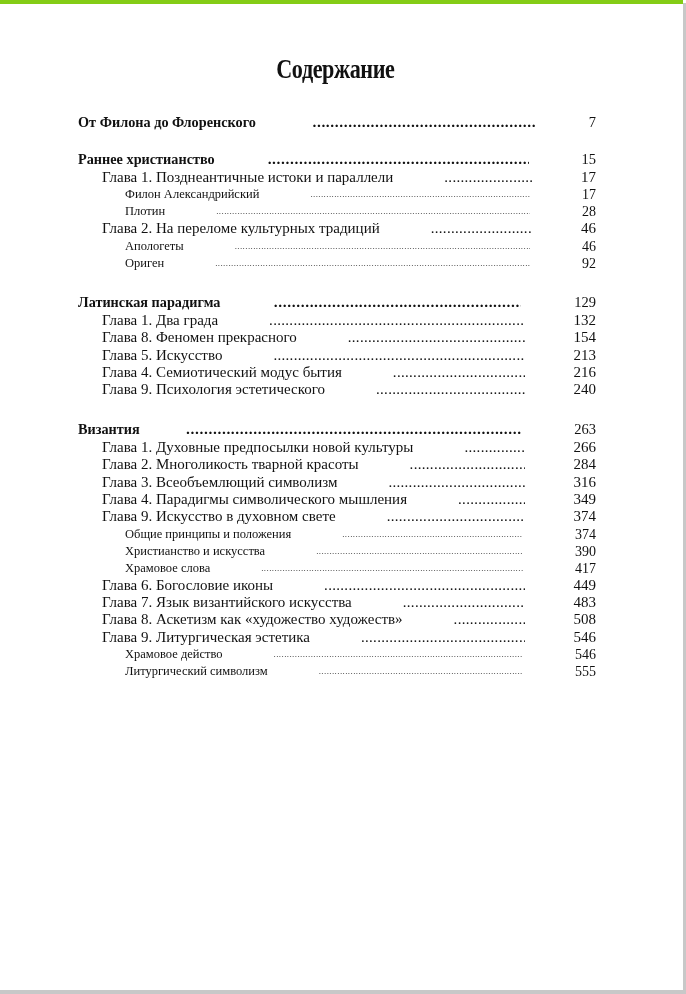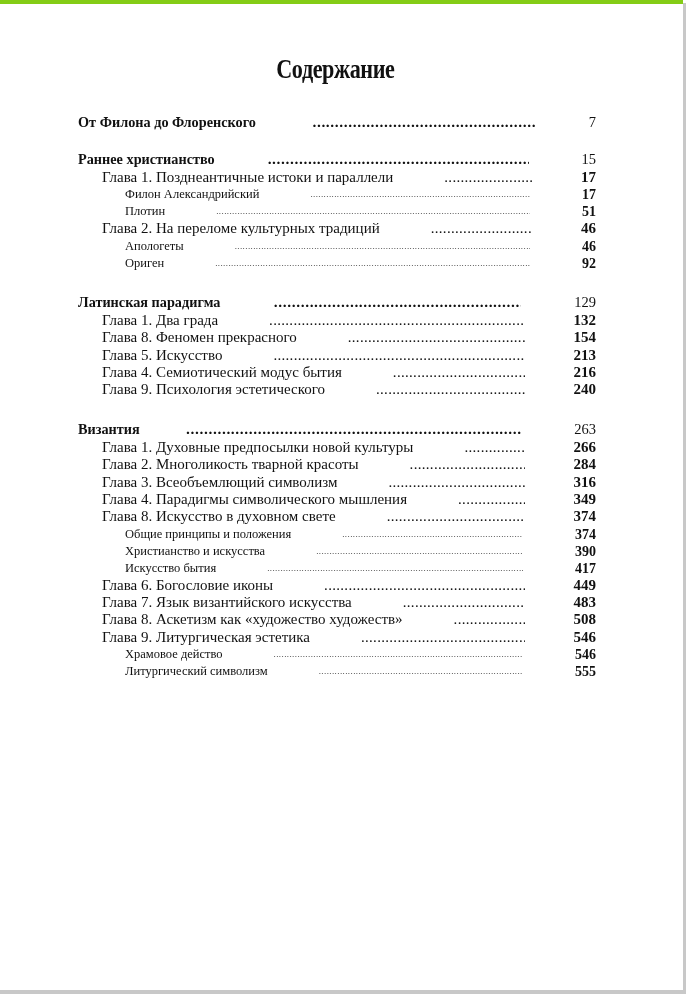--- a/index.html
+++ b/index.html
@@ -79,21 +79,20 @@
       white-space: nowrap;
       letter-spacing: 1px;
     }
     .entry .leader::before {
       content: ". . . . . . . . . . . . . . . . . . . . . . . . . . . . . . . . . . . . . . . . . . . . . . . . . . . . . . . . . . . . . . . . . . . . . . . . . . . . . . . . . . . . . . . . . . . . . . . . . . . . . . . . . . . . . . . . . . . . . . . . . . . . . . . . . . . . . . . . . . . . . . . . . . . . . . . . .";
     }
     .entry .page-num {
       flex: 0 0 auto;
       text-align: right;
       padding-left: 2px;
-      font-weight: bold;
     }
     
     .part {
       font-weight: bold;
       font-size: 15.5px;
       height: 20px;
       line-height: 20px;
     }
     .part .label {
       transform: scaleX(0.92);
@@ -175,21 +174,21 @@
         <span class="page-num">17</span>
       </div>
       <div class="entry sub">
         <span class="label">Филон Александрийский</span>
         <span class="leader"></span>
         <span class="page-num">17</span>
       </div>
       <div class="entry sub">
         <span class="label">Плотин</span>
         <span class="leader"></span>
-        <span class="page-num">51</span>
+        <span class="page-num">28</span>
       </div>
       <div class="entry chapter">
         <span class="label">Глава 2. На переломе культурных традиций</span>
         <span class="leader"></span>
         <span class="page-num">46</span>
       </div>
       <div class="entry sub">
         <span class="label">Апологеты</span>
         <span class="leader"></span>
         <span class="page-num">46</span>
@@ -256,36 +255,36 @@
         <span class="label">Глава 3. Всеобъемлющий символизм</span>
         <span class="leader"></span>
         <span class="page-num">316</span>
       </div>
       <div class="entry chapter">
         <span class="label">Глава 4. Парадигмы символического мышления</span>
         <span class="leader"></span>
         <span class="page-num">349</span>
       </div>
       <div class="entry chapter">
-        <span class="label">Глава 8. Искусство в духовном свете</span>
+        <span class="label">Глава 9. Искусство в духовном свете</span>
         <span class="leader"></span>
         <span class="page-num">374</span>
       </div>
       <div class="entry sub">
         <span class="label">Общие принципы и положения</span>
         <span class="leader"></span>
         <span class="page-num">374</span>
       </div>
       <div class="entry sub">
         <span class="label">Христианство и искусства</span>
         <span class="leader"></span>
         <span class="page-num">390</span>
       </div>
       <div class="entry sub">
-        <span class="label">Искусство бытия</span>
+        <span class="label">Храмовое слова</span>
         <span class="leader"></span>
         <span class="page-num">417</span>
       </div>
       <div class="entry chapter">
         <span class="label">Глава 6. Богословие иконы</span>
         <span class="leader"></span>
         <span class="page-num">449</span>
       </div>
       <div class="entry chapter">
         <span class="label">Глава 7. Язык византийского искусства</span>

